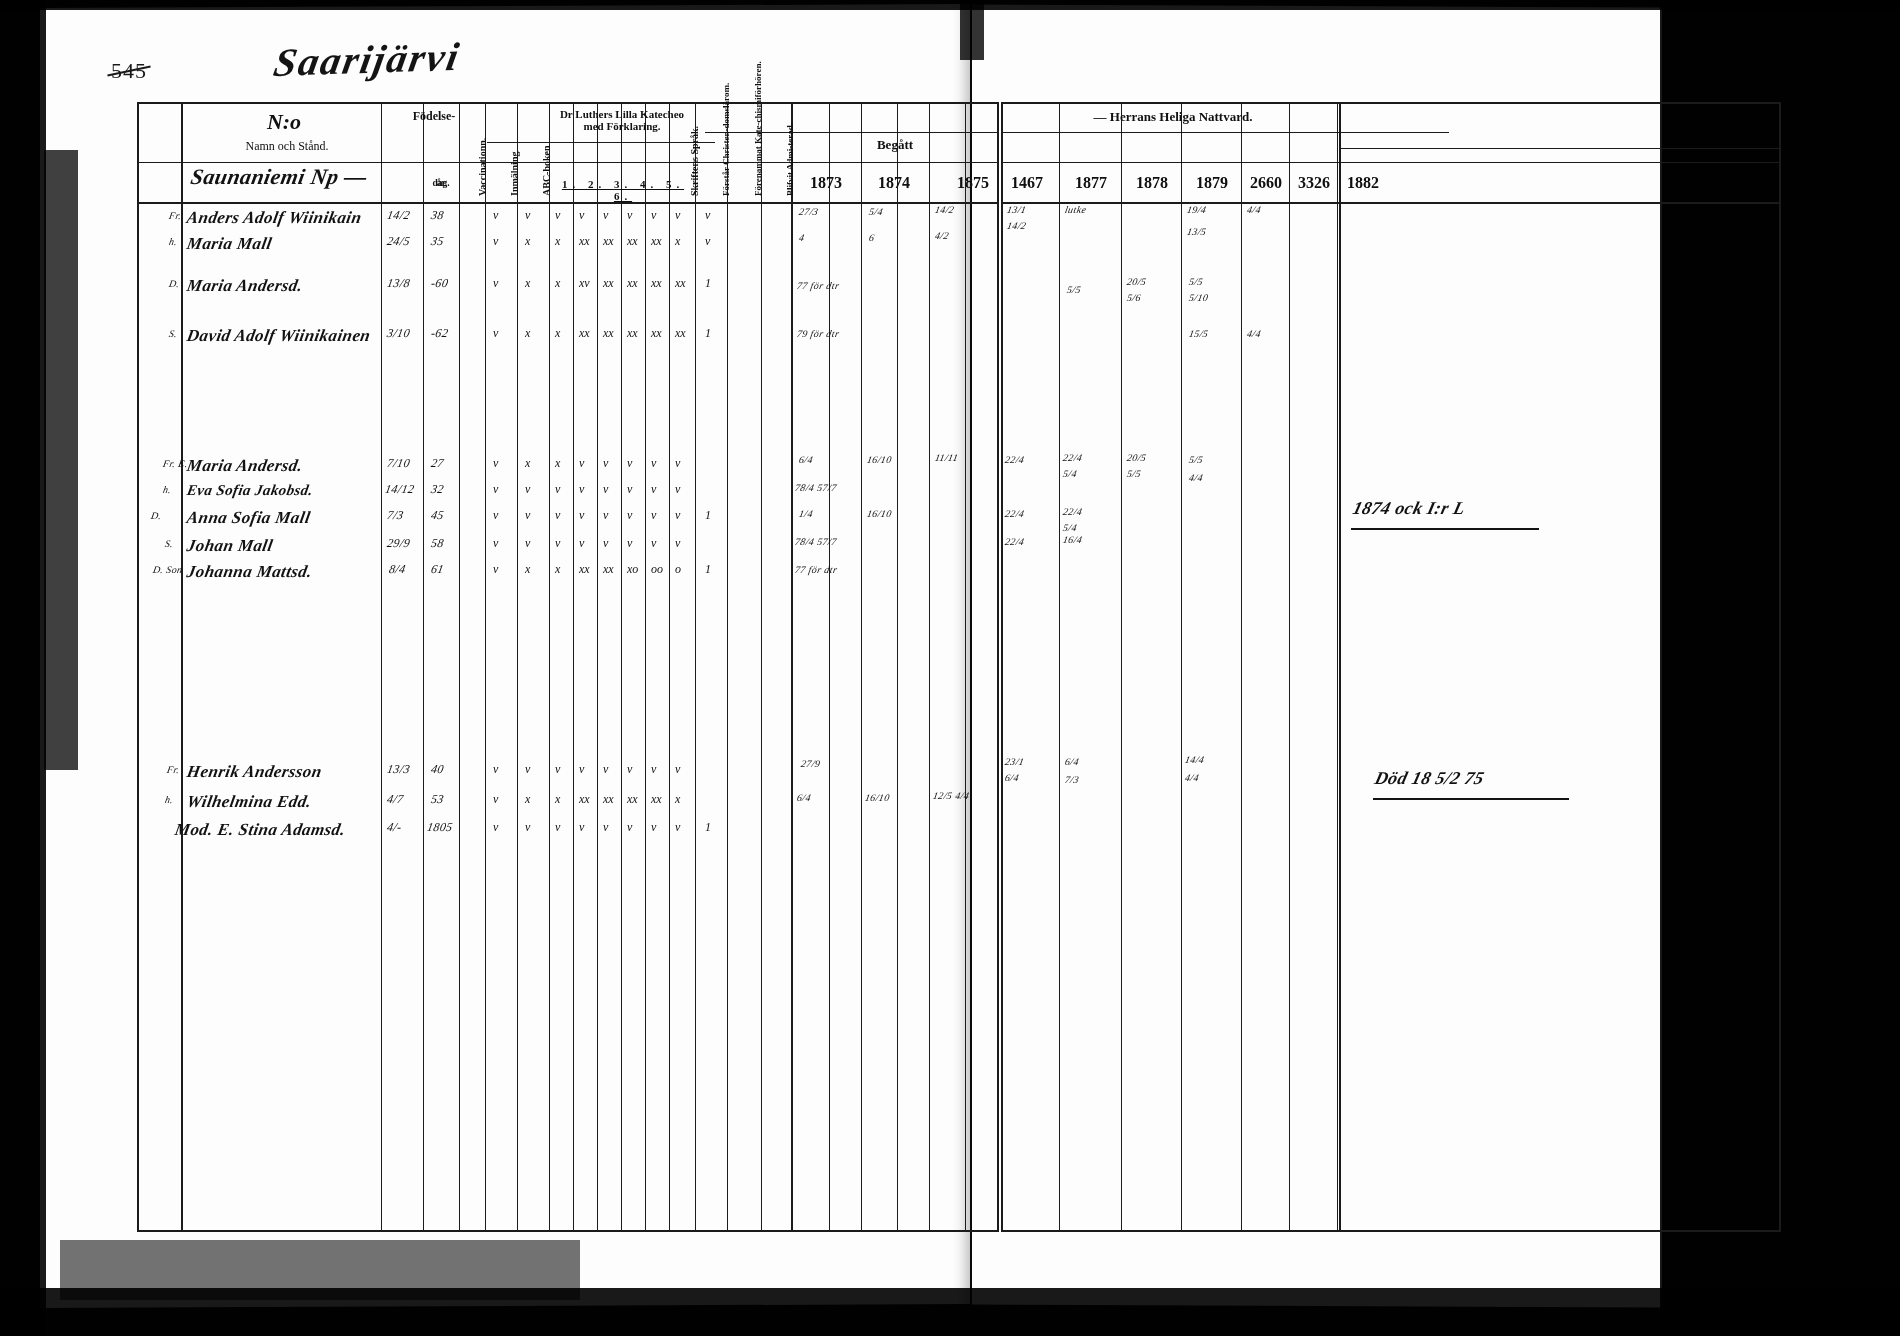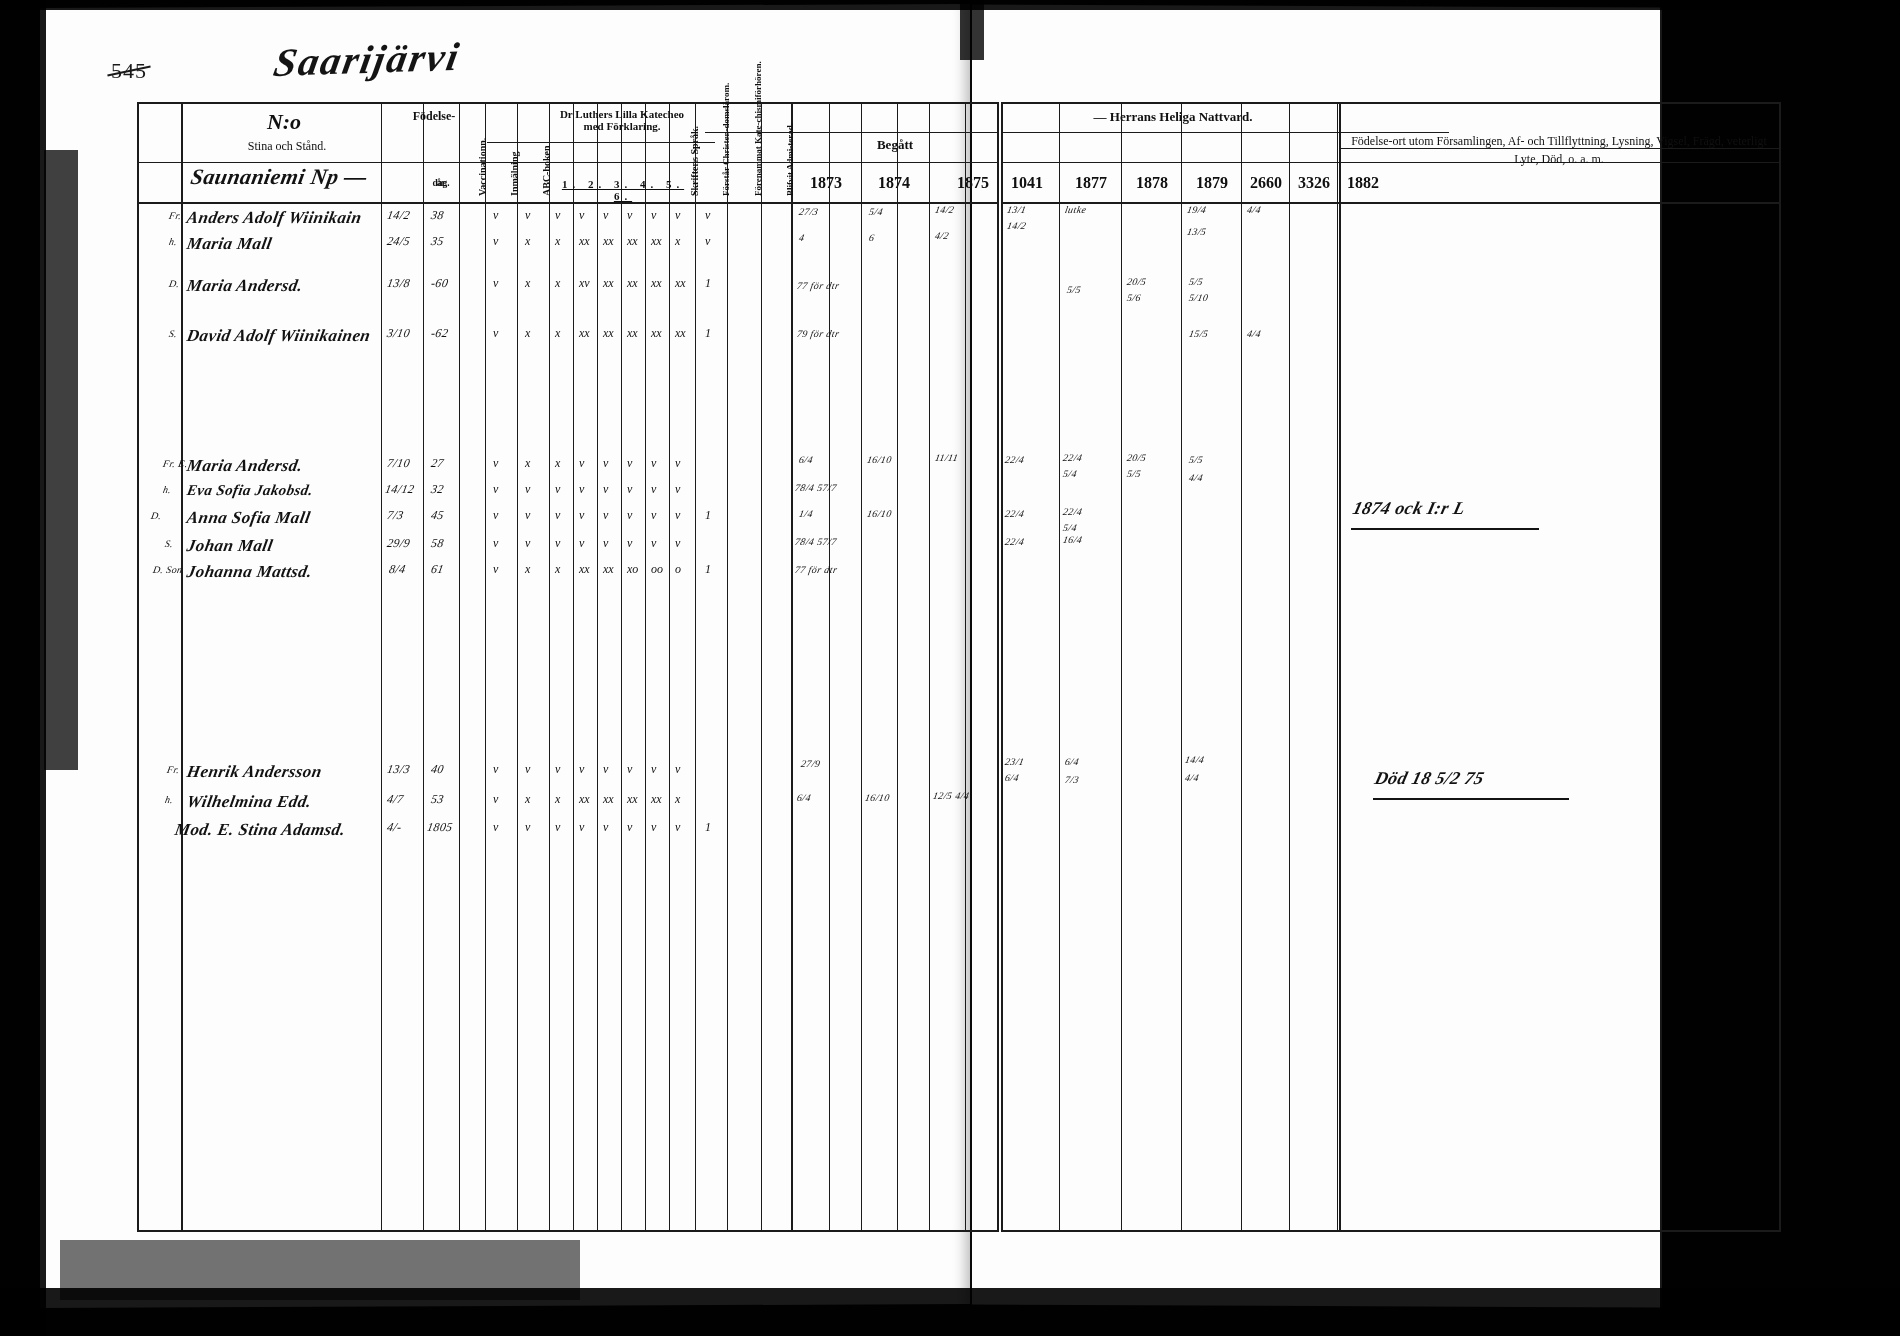--- a/index.html
+++ b/index.html
@@ -215,21 +215,21 @@
       <div class="vline" style="left:588px;"></div>
       <div class="vline" style="left:622px;"></div>
       <div class="vline thick" style="left:652px;"></div>
       <div class="vline" style="left:690px;"></div>
       <div class="vline" style="left:722px;"></div>
       <div class="vline" style="left:758px;"></div>
       <div class="vline" style="left:790px;"></div>
       <div class="vline" style="left:826px;"></div>
 
       <div class="hdr" style="left:60px; top:6px; width:170px; font-style:italic; font-size:22px; font-weight:700;">N:o</div>
-      <div class="hdr reg" style="left:60px; top:36px; width:176px; font-size:12px;">Stina och Stånd.</div>
+      <div class="hdr reg" style="left:60px; top:36px; width:176px; font-size:12px;">Namn och Stånd.</div>
       <div class="hw name" style="left:52px; top:60px; font-size:22px;">Saunaniemi Np —</div>
 
       <div class="hdr" style="left:246px; top:6px; width:98px; font-size:12px;">Födelse-</div>
       <div class="hdr small" style="left:244px; top:74px; width:40px;margin-left:38px;">dag.</div>
       <div class="hdr small" style="left:286px; top:74px; width:34px;">år.</div>
 
       <div class="hdr vert" style="left:338px; top:92px;">Vaccinationn.</div>
       <div class="hdr vert" style="left:370px; top:92px;">Inmälning</div>
       <div class="hdr vert" style="left:402px; top:92px;">ABC-boken</div>
 
@@ -454,29 +454,28 @@
       <div class="vline" style="left:56px;"></div>
       <div class="vline" style="left:118px;"></div>
       <div class="vline" style="left:178px;"></div>
       <div class="vline" style="left:238px;"></div>
       <div class="vline" style="left:286px;"></div>
       <div class="vline" style="left:334px;"></div>
       <div class="vline thick" style="left:336px;"></div>
 
       <div class="hdr" style="left:20px; top:6px; width:300px; font-size:13px;">—  Herrans Heliga Nattvard.</div>
 
-      <div class="yr" style="left:-8px; top:70px; width:64px;">1041</div>
+      <div class="yr" style="left:-8px; top:70px; width:64px;">1467</div>
       <div class="yr" style="left:58px; top:70px; width:60px;">1877</div>
       <div class="yr" style="left:120px; top:70px; width:58px;">1878</div>
       <div class="yr" style="left:180px; top:70px; width:58px;">1879</div>
       <div class="yr" style="left:240px; top:70px; width:46px;">2660</div>
       <div class="yr" style="left:288px; top:70px; width:46px;">3326</div>
       <div class="yr" style="left:336px; top:70px; width:48px;">1882</div>
 
-      <div class="hdr reg" style="left:346px; top:28px; width:420px; font-size:12px; line-height:1.5;">Födelse-ort utom Församlingen, Af- och Tillflyttning, Lysning, Vigsel, Frägd, veterligt Lyte, Död, o. a. m.</div>
 
       <div class="hw tiny" style="left:4px; top:100px;">13/1</div>
       <div class="hw tiny" style="left:4px; top:116px;">14/2</div>
       <div class="hw tiny" style="left:62px; top:100px;">lutke</div>
       <div class="hw tiny" style="left:184px; top:100px;">19/4</div>
       <div class="hw tiny" style="left:184px; top:122px;">13/5</div>
       <div class="hw tiny" style="left:244px; top:100px;">4/4</div>
 
       <div class="hw tiny" style="left:124px; top:172px;">20/5</div>
       <div class="hw tiny" style="left:124px; top:188px;">5/6</div>

